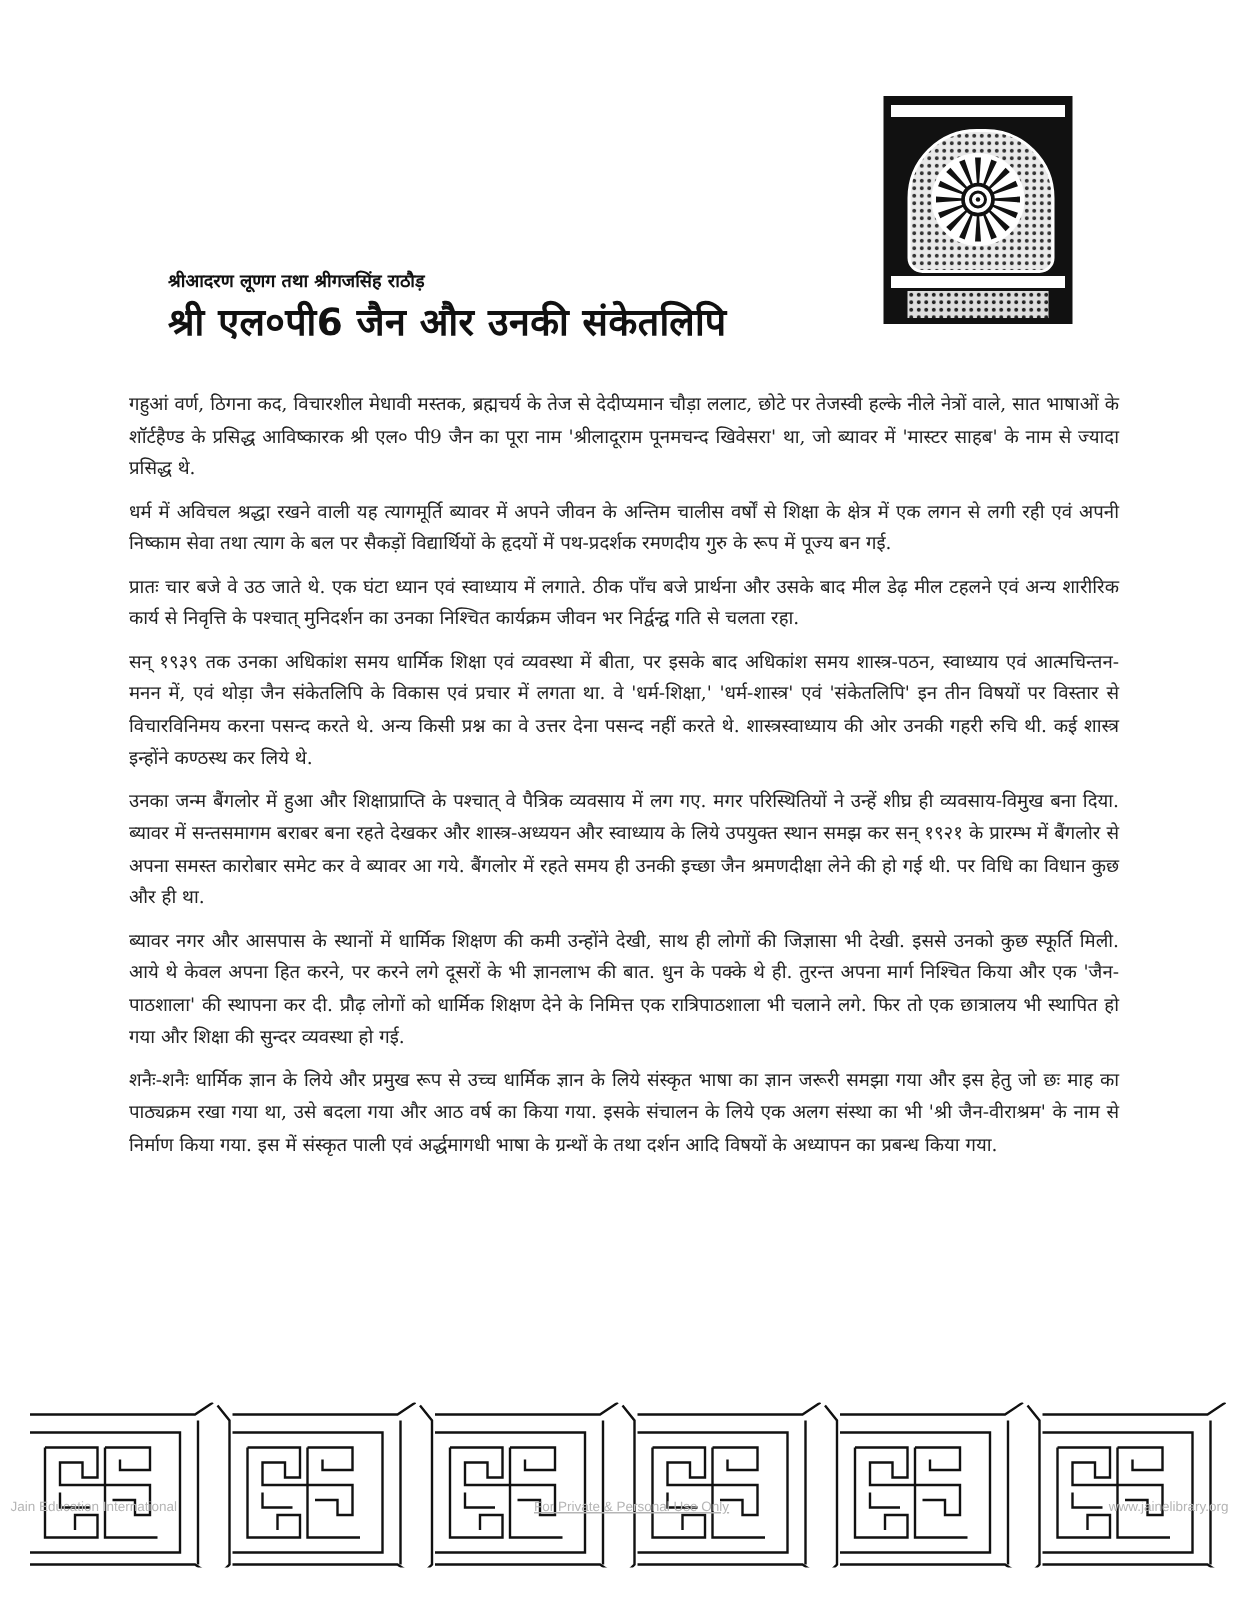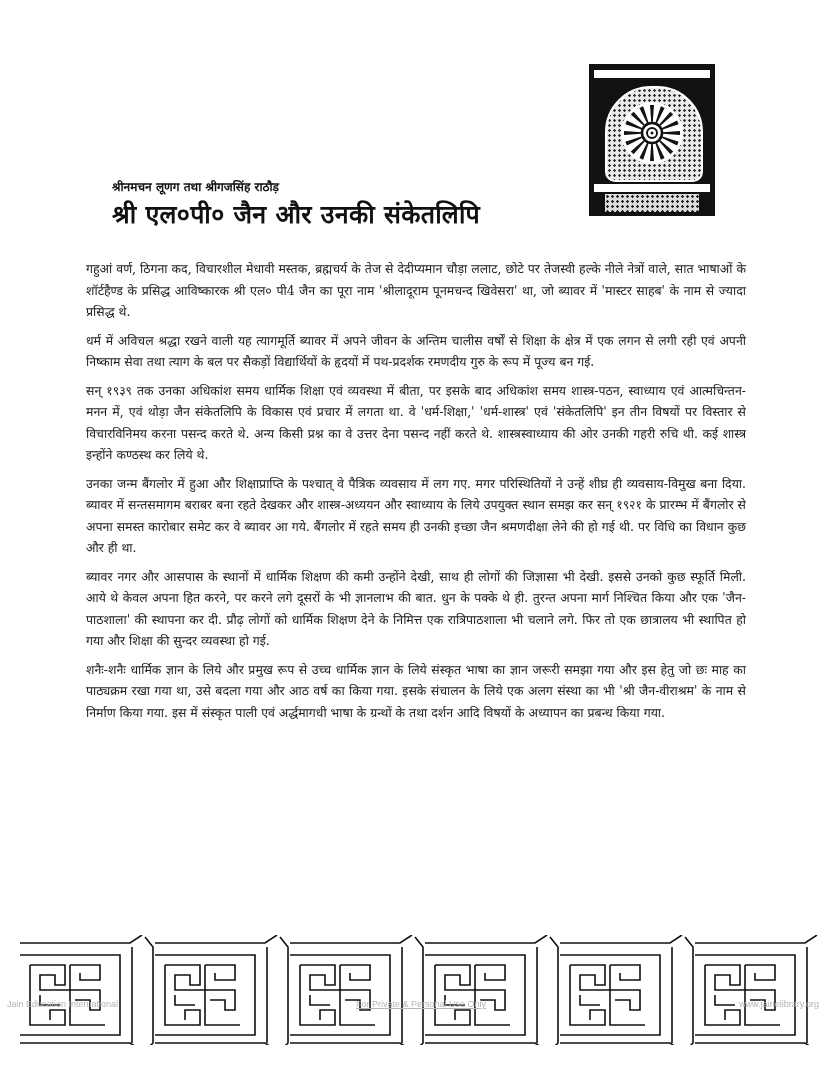--- a/index.html
+++ b/index.html
@@ -76,26 +76,27 @@
         <path d="M31 31 L29 3 L33 3 Z" transform="rotate(337.5 31 31)"></path>
     </g>
     <circle cx="31" cy="31" r="10" fill="#fff" stroke="#111" stroke-width="2.5"></circle>
     <circle cx="31" cy="31" r="5" fill="none" stroke="#111" stroke-width="2"></circle>
     <circle cx="31" cy="31" r="1.5" fill="#111"></circle>
   </svg>
   <div class="band" style="top:120px"></div>
   <div class="bottom"></div>
 </div>
 
-<div class="byline">श्रीनमचन लूणग तथा श्रीगजसिंह राठौड़</div>
-<div class="title">श्री एल०पी० जैन और उनकी संकेतलिपि</div>
+<div class="byline">श्रीआदरण लूणग तथा श्रीगजसिंह राठौड़</div>
+<div class="title">श्री एल०पी6 जैन और उनकी संकेतलिपि</div>
 
 <div class="body">
-  <p>गहुआं वर्ण, ठिगना कद, विचारशील मेधावी मस्तक, ब्रह्मचर्य के तेज से देदीप्यमान चौड़ा ललाट, छोटे पर तेजस्वी हल्के नीले नेत्रों वाले, सात भाषाओं के शॉर्टहैण्ड के प्रसिद्ध आविष्कारक श्री एल० पी4 जैन का पूरा नाम 'श्रीलादूराम पूनमचन्द खिवेसरा' था, जो ब्यावर में 'मास्टर साहब' के नाम से ज्यादा प्रसिद्ध थे.</p>
+  <p>गहुआं वर्ण, ठिगना कद, विचारशील मेधावी मस्तक, ब्रह्मचर्य के तेज से देदीप्यमान चौड़ा ललाट, छोटे पर तेजस्वी हल्के नीले नेत्रों वाले, सात भाषाओं के शॉर्टहैण्ड के प्रसिद्ध आविष्कारक श्री एल० पी9 जैन का पूरा नाम 'श्रीलादूराम पूनमचन्द खिवेसरा' था, जो ब्यावर में 'मास्टर साहब' के नाम से ज्यादा प्रसिद्ध थे.</p>
   <p>धर्म में अविचल श्रद्धा रखने वाली यह त्यागमूर्ति ब्यावर में अपने जीवन के अन्तिम चालीस वर्षों से शिक्षा के क्षेत्र में एक लगन से लगी रही एवं अपनी निष्काम सेवा तथा त्याग के बल पर सैकड़ों विद्यार्थियों के हृदयों में पथ-प्रदर्शक रमणदीय गुरु के रूप में पूज्य बन गई.</p>
+  <p>प्रातः चार बजे वे उठ जाते थे. एक घंटा ध्यान एवं स्वाध्याय में लगाते. ठीक पाँच बजे प्रार्थना और उसके बाद मील डेढ़ मील टहलने एवं अन्य शारीरिक कार्य से निवृत्ति के पश्चात् मुनिदर्शन का उनका निश्चित कार्यक्रम जीवन भर निर्द्वन्द्व गति से चलता रहा.</p>
   <p>सन् १९३९ तक उनका अधिकांश समय धार्मिक शिक्षा एवं व्यवस्था में बीता, पर इसके बाद अधिकांश समय शास्त्र-पठन, स्वाध्याय एवं आत्मचिन्तन-मनन में, एवं थोड़ा जैन संकेतलिपि के विकास एवं प्रचार में लगता था. वे 'धर्म-शिक्षा,' 'धर्म-शास्त्र' एवं 'संकेतलिपि' इन तीन विषयों पर विस्तार से विचारविनिमय करना पसन्द करते थे. अन्य किसी प्रश्न का वे उत्तर देना पसन्द नहीं करते थे. शास्त्रस्वाध्याय की ओर उनकी गहरी रुचि थी. कई शास्त्र इन्होंने कण्ठस्थ कर लिये थे.</p>
   <p>उनका जन्म बैंगलोर में हुआ और शिक्षाप्राप्ति के पश्चात् वे पैत्रिक व्यवसाय में लग गए. मगर परिस्थितियों ने उन्हें शीघ्र ही व्यवसाय-विमुख बना दिया. ब्यावर में सन्तसमागम बराबर बना रहते देखकर और शास्त्र-अध्ययन और स्वाध्याय के लिये उपयुक्त स्थान समझ कर सन् १९२१ के प्रारम्भ में बैंगलोर से अपना समस्त कारोबार समेट कर वे ब्यावर आ गये. बैंगलोर में रहते समय ही उनकी इच्छा जैन श्रमणदीक्षा लेने की हो गई थी. पर विधि का विधान कुछ और ही था.</p>
   <p>ब्यावर नगर और आसपास के स्थानों में धार्मिक शिक्षण की कमी उन्होंने देखी, साथ ही लोगों की जिज्ञासा भी देखी. इससे उनको कुछ स्फूर्ति मिली. आये थे केवल अपना हित करने, पर करने लगे दूसरों के भी ज्ञानलाभ की बात. धुन के पक्के थे ही. तुरन्त अपना मार्ग निश्चित किया और एक 'जैन-पाठशाला' की स्थापना कर दी. प्रौढ़ लोगों को धार्मिक शिक्षण देने के निमित्त एक रात्रिपाठशाला भी चलाने लगे. फिर तो एक छात्रालय भी स्थापित हो गया और शिक्षा की सुन्दर व्यवस्था हो गई.</p>
   <p>शनैः-शनैः धार्मिक ज्ञान के लिये और प्रमुख रूप से उच्च धार्मिक ज्ञान के लिये संस्कृत भाषा का ज्ञान जरूरी समझा गया और इस हेतु जो छः माह का पाठ्यक्रम रखा गया था, उसे बदला गया और आठ वर्ष का किया गया. इसके संचालन के लिये एक अलग संस्था का भी 'श्री जैन-वीराश्रम' के नाम से निर्माण किया गया. इस में संस्कृत पाली एवं अर्द्धमागधी भाषा के ग्रन्थों के तथा दर्शन आदि विषयों के अध्यापन का प्रबन्ध किया गया.</p>
 </div>
 
 <svg class="border" viewBox="0 0 808 110">
   <defs>
     <g id="tile" fill="none" stroke="#111" stroke-width="1.6">
       <path d="M10 8 L120 8 L132 0"></path>

